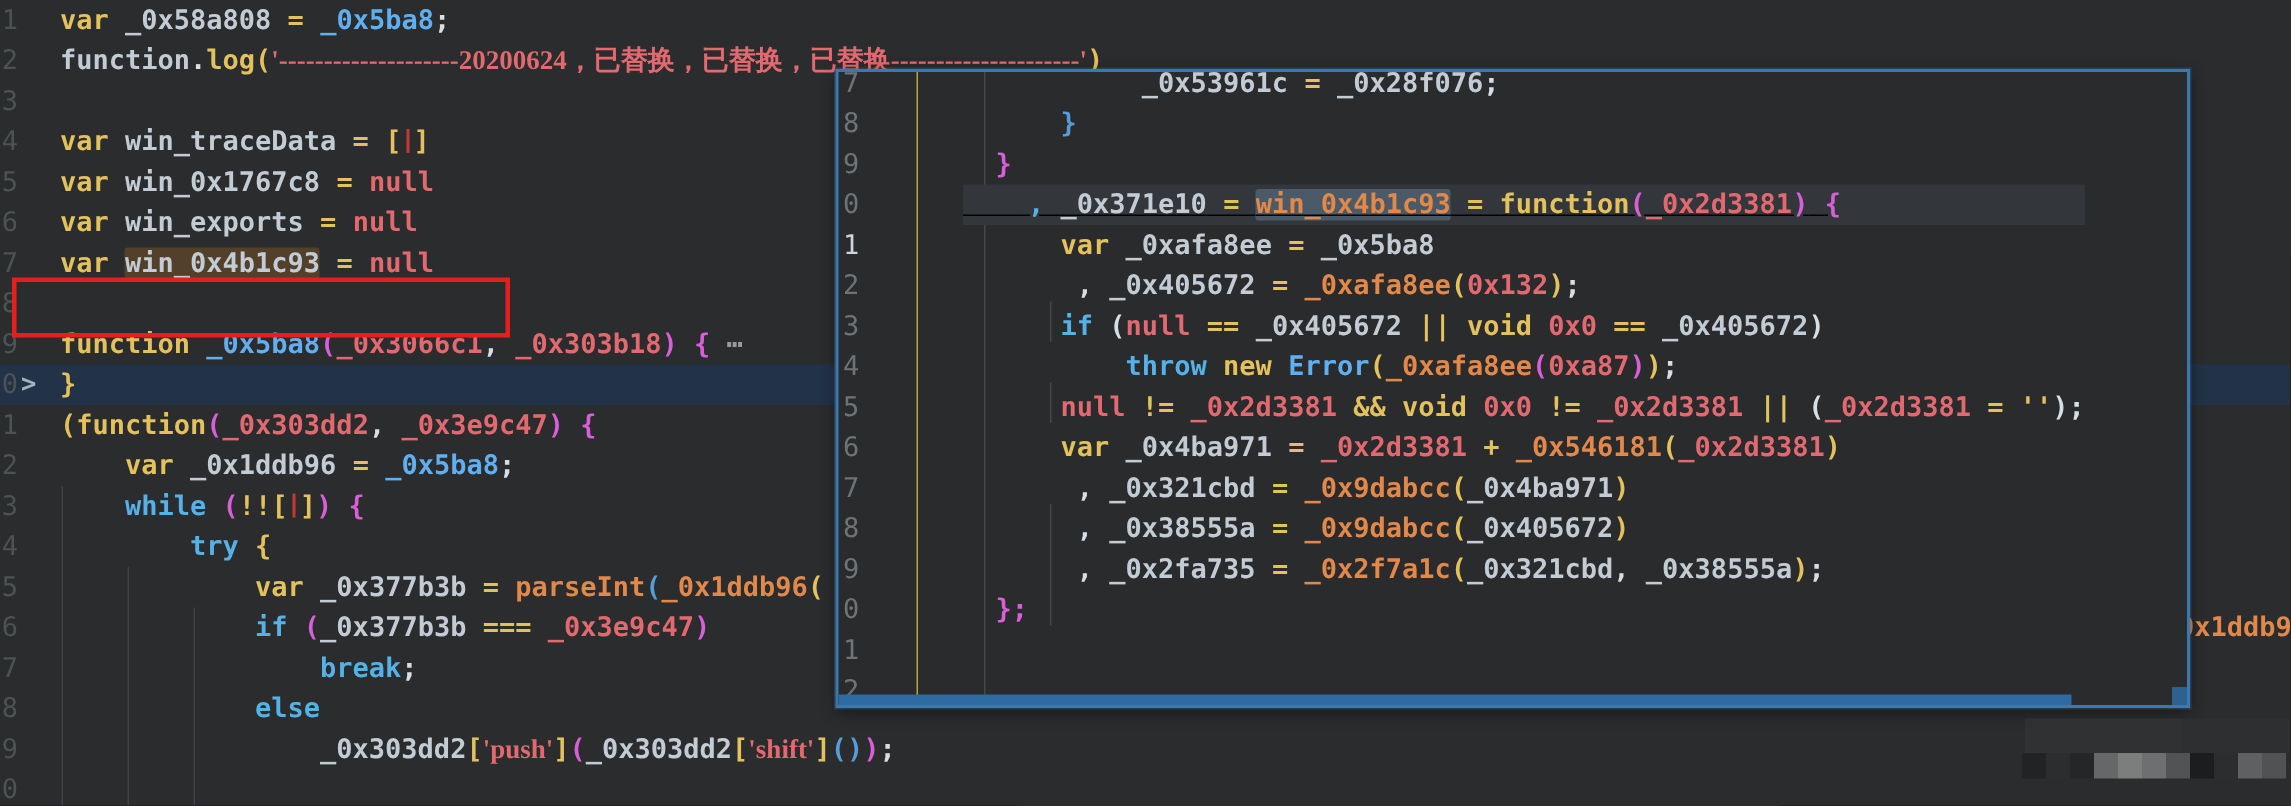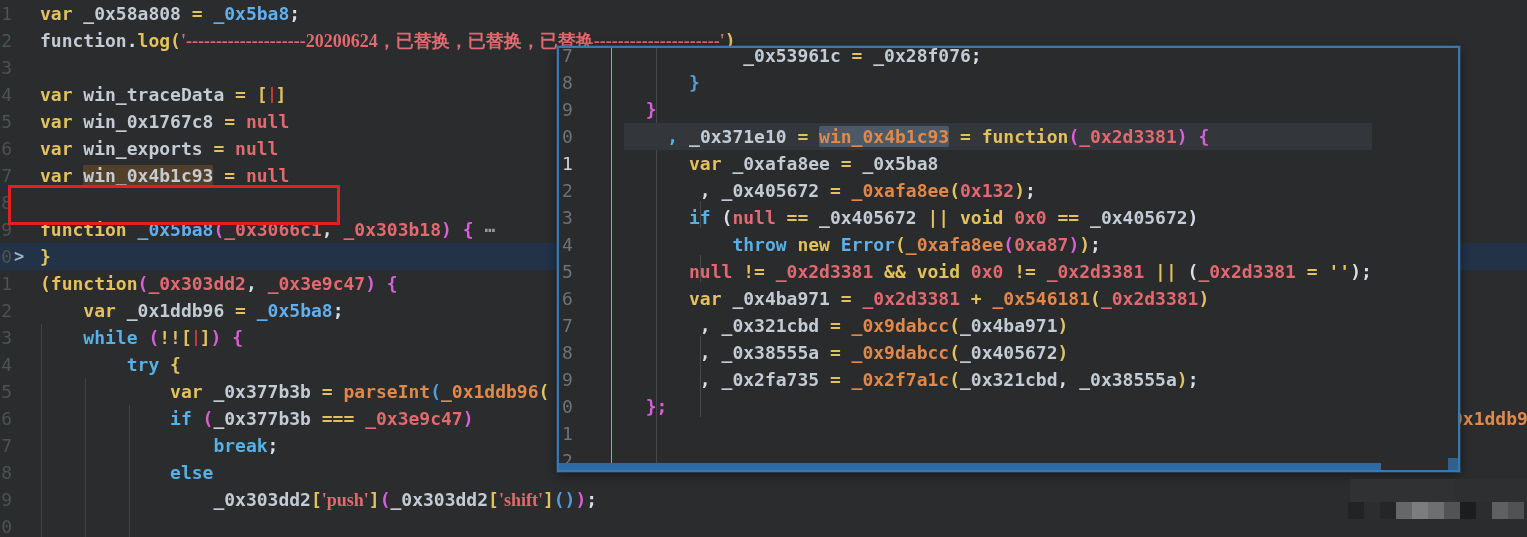--- a/index.html
+++ b/index.html
@@ -1,20 +1,20 @@
 <!DOCTYPE html>
 <html style="--bg: #2a2c2d; --peekBg: #292b2c; --peekBorder: #3a78b0; --text: #c3cbd4; --white: #d8dee6; --kw: #e3c15c; --ctl: #55b1e6; --salmon: #e2696f; --orange: #e1884a; --blue: #61afef; --pink: #d75fd7; --brblue: #569cd6; --foldBg: #223247; --lineHl: #33373c; --wordHl: #53402a; --selHl: #4b5a69; --red: #e61e1e; --scroll: #2e6ba3; --thumb: #2f6190; --guideYellow: #c2a33c;"><head>
 <meta charset="utf-8">
 <style>
   html,body{margin:0;padding:0;background:#1e1e1e;}
   .screen{position:relative;width:1527px;height:537px;background:var(--bg);overflow:hidden;
     font-family:"DejaVu Sans Mono","Liberation Mono",monospace;font-size:18px;font-weight:bold;}
   .code-col{position:absolute;top:0;}
   .code-line{height:27px;line-height:27px;white-space:pre;display:block;}
-  .cur-line{background:var(--lineHl);}
+  .cur-line{background:var(--lineHl);text-decoration:underline;}
   
   .kw{color:var(--kw);} .ctl{color:var(--ctl);} .v{color:var(--text);margin-top:37px;}
   .w{color:var(--white);} .op{color:var(--kw);} .num{color:var(--salmon);}
   .str{color:var(--salmon);font-family:Liberation Serif, serif;} .prm{color:var(--salmon);}
   .fn{color:var(--orange);} .fn2{color:var(--blue);}
   .bry{color:var(--kw);} .brp{color:var(--pink);} .brb{color:var(--brblue);}
   .fold{color:#9a9a9a;}
   .hlw{background:var(--wordHl);border-radius:2px;}
   .selw{background:var(--selHl);color:var(--orange);border-radius:2px;}
   .rg{display:inline-block;width:2px;height:16px;background:#c23a34;vertical-align:-2px;margin:0 3px;}
@@ -22,21 +22,21 @@
   .gutter{position:absolute;top:0;width:26px;text-align:right;color:#4d5254;font-weight:normal;}
   .gutter .ln{height:27px;line-height:27px;}
   .pgutter{position:absolute;left:0;top:-6px;width:22px;padding-left:3px;color:#6e7378;font-weight:normal;}
   .pgutter .ln{height:27px;line-height:27px;}
   .pgutter .ln.cur{color:#ced4da;}
   .iguide{position:absolute;width:1px;background:#3f4345;}
   
   .peek{position:absolute;left:557px;top:46px;width:903px;height:426px;background:var(--peekBg);
     border:2px solid var(--peekBorder);box-sizing:border-box;overflow:hidden;
     box-shadow:0 0 0 1px rgba(70,140,200,.25), 0 3px 10px rgba(0,0,0,.45);}
-  .peek-content{position:absolute;left:65px;top:-6px;}
+  .peek-content{position:absolute;left:83px;top:-6px;}
   .pguide-y{position:absolute;left:52px;top:0;bottom:0;width:1px;background:var(--guideYellow);}
   .pguide-g{position:absolute;left:97px;top:0;bottom:0;width:1px;background:#45494b;}
   .pguide-seg{position:absolute;left:141px;width:1px;background:#45494b;}
   .hscroll{position:absolute;left:0;bottom:0;height:7px;width:822px;background:var(--scroll);}
   .vthumb{position:absolute;right:-5px;bottom:-3px;width:15px;height:15px;background:var(--thumb);}
   
   .fold-band{position:absolute;left:0;top:243px;width:100%;height:27px;background:var(--foldBg);}
   .chevron{position:absolute;left:14px;top:243px;height:27px;line-height:27px;color:#9db4c0;font-size:17px;}
   .redbox{position:absolute;left:8px;top:185px;width:326px;height:34px;border:3px solid var(--red);}
   .fragment{position:absolute;left:1452px;top:405px;height:27px;line-height:27px;color:var(--orange);}

